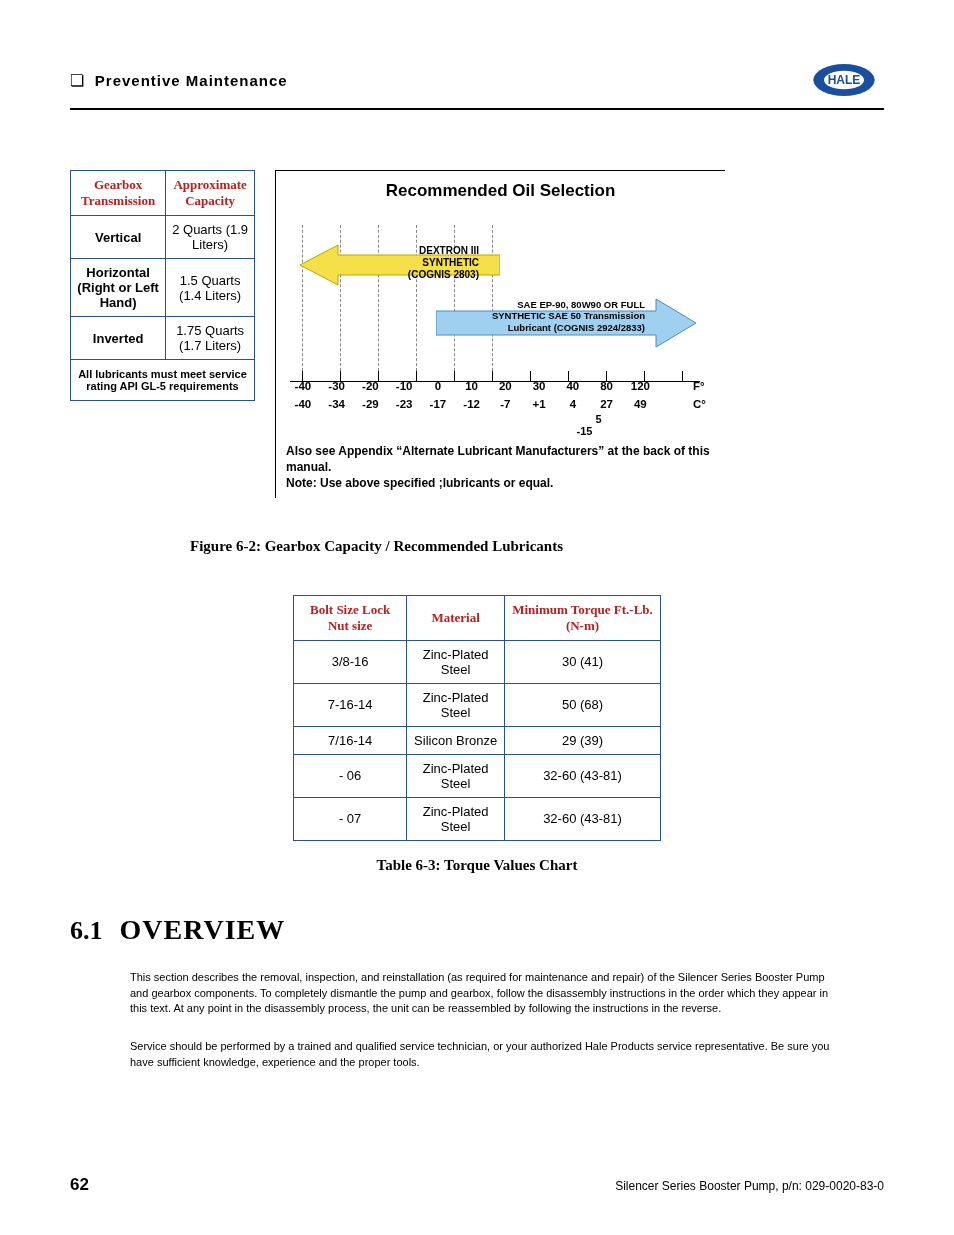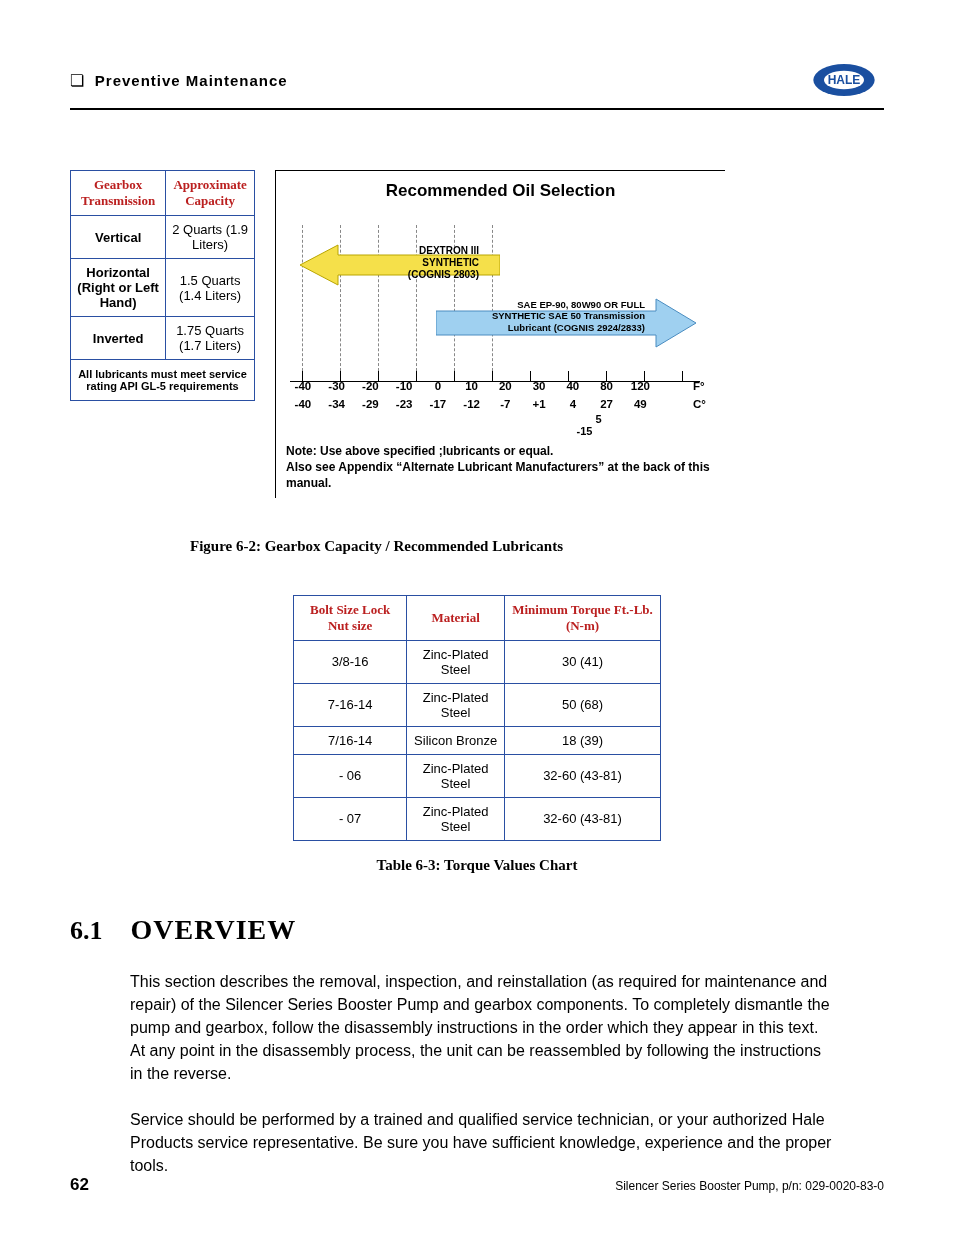--- a/index.html
+++ b/index.html
@@ -144,31 +144,31 @@
   .table-caption {
     font-family: "Times New Roman", serif;
     font-weight: bold;
     font-size: 15px;
     text-align: center;
     margin: 16px 0 40px 0;
   }
 
   .section-head {
     display: flex;
-    gap: 28px;
+    gap: 17px;
     align-items: baseline;
     font-family: "Times New Roman", serif;
     font-weight: bold;
     margin-bottom: 24px;
   }
   .section-head .num { font-size: 26px; }
   .section-head .txt { font-size: 28px; letter-spacing: 1px; }
 
   .body-text {
-    font-size: 16px;
+    font-size: 11px;
     line-height: 1.45;
     margin: 0 50px 22px 60px;
   }
 
   .footer {
     position: absolute;
     left: 70px; right: 70px; bottom: 40px;
     display: flex;
     justify-content: space-between;
     align-items: baseline;
@@ -286,22 +286,22 @@
       <span class="cell">49</span>
       <span class="cell"></span>
       <span class="cell unit">C°</span>
     </div>
     <div class="subvals">
       <span class="sv5">5</span>
       <span class="svn15">-15</span>
     </div>
 
     <div class="chart-note">
+      <div>Also see Appendix “Alternate Lubricant Manufacturers” at the back of this manual.</div>
       <div>Note:  Use above specified ;lubricants or equal.</div>
-      <div>Also see Appendix “Alternate Lubricant Manufacturers” at the back of this manual.</div>
     </div>
   </div>
 </div>
 
 <div class="figure-caption">Figure 6-2: Gearbox Capacity / Recommended Lubricants</div>
 
 <table class="torque-table">
   <tbody>
       <tr>
     <th>Bolt Size Lock Nut size</th>
@@ -314,21 +314,21 @@
     <td>30 (41)</td>
   </tr>
   <tr>
     <td>7-16-14</td>
     <td>Zinc-Plated Steel</td>
     <td>50 (68)</td>
   </tr>
   <tr>
     <td>7/16-14</td>
     <td>Silicon Bronze</td>
-    <td>18 (39)</td>
+    <td>29 (39)</td>
   </tr>
   <tr>
     <td>- 06</td>
     <td>Zinc-Plated Steel</td>
     <td>32-60 (43-81)</td>
   </tr>
   <tr>
     <td>- 07</td>
     <td>Zinc-Plated Steel</td>
     <td>32-60 (43-81)</td>

